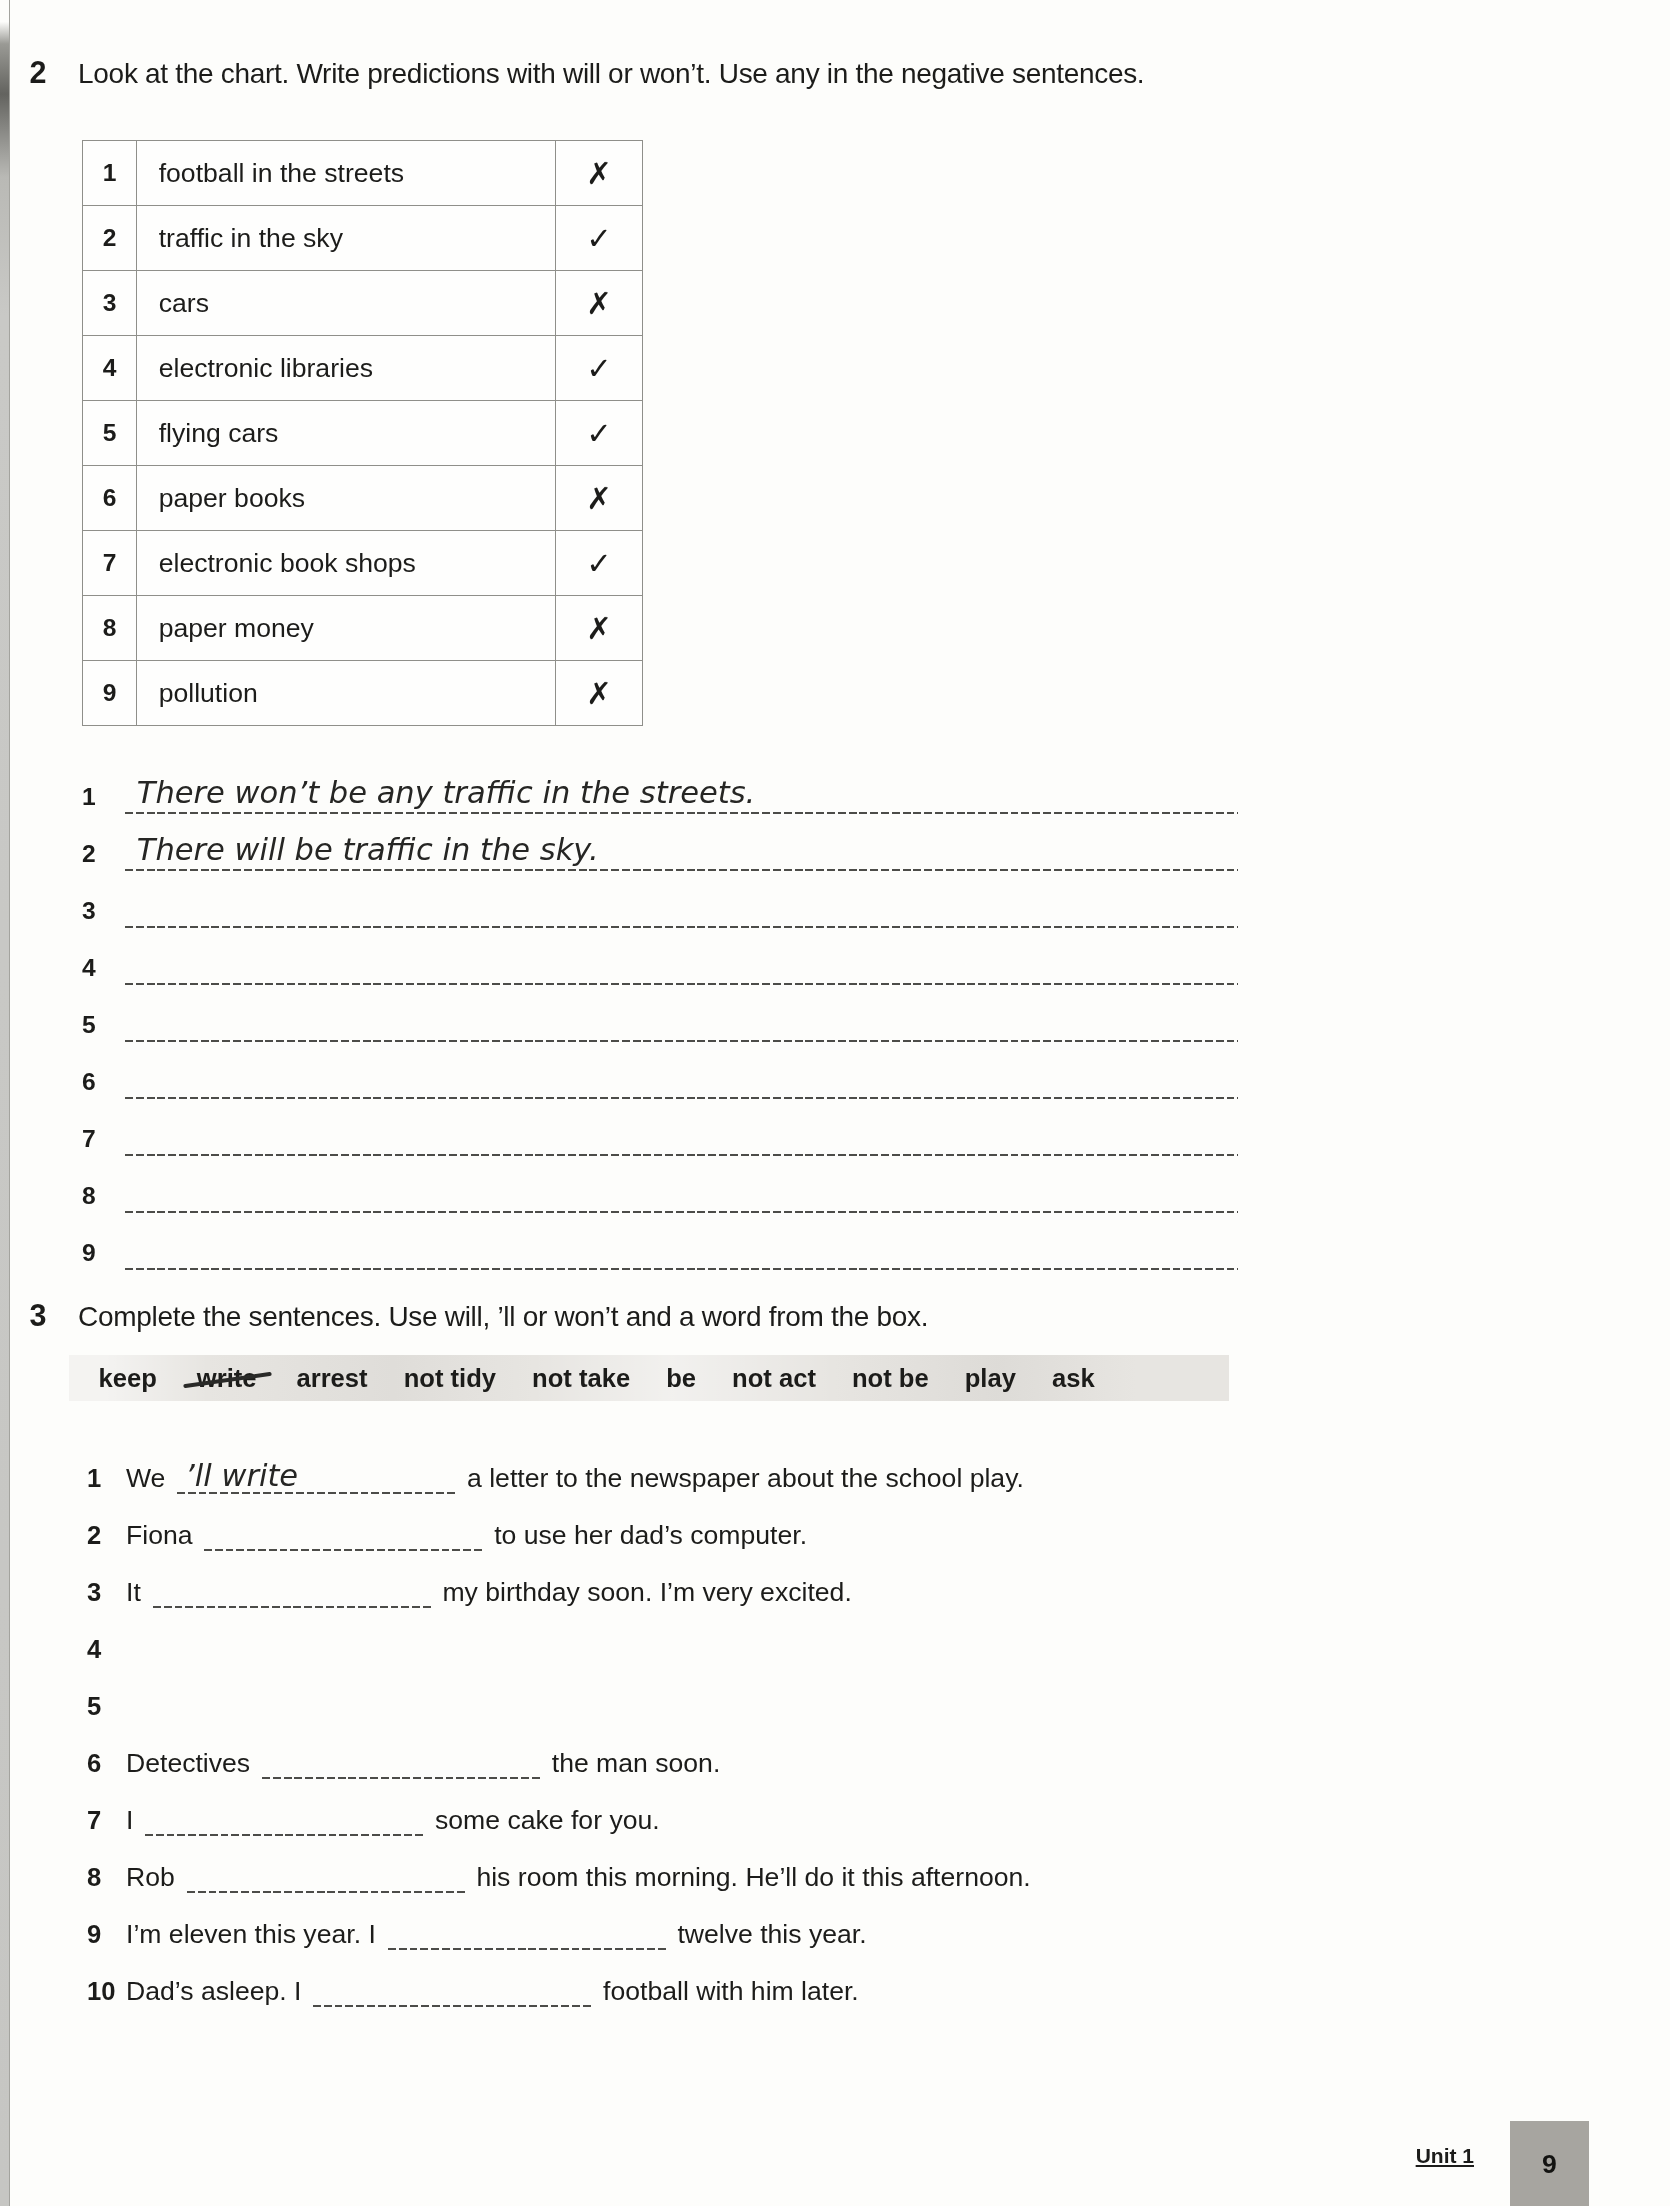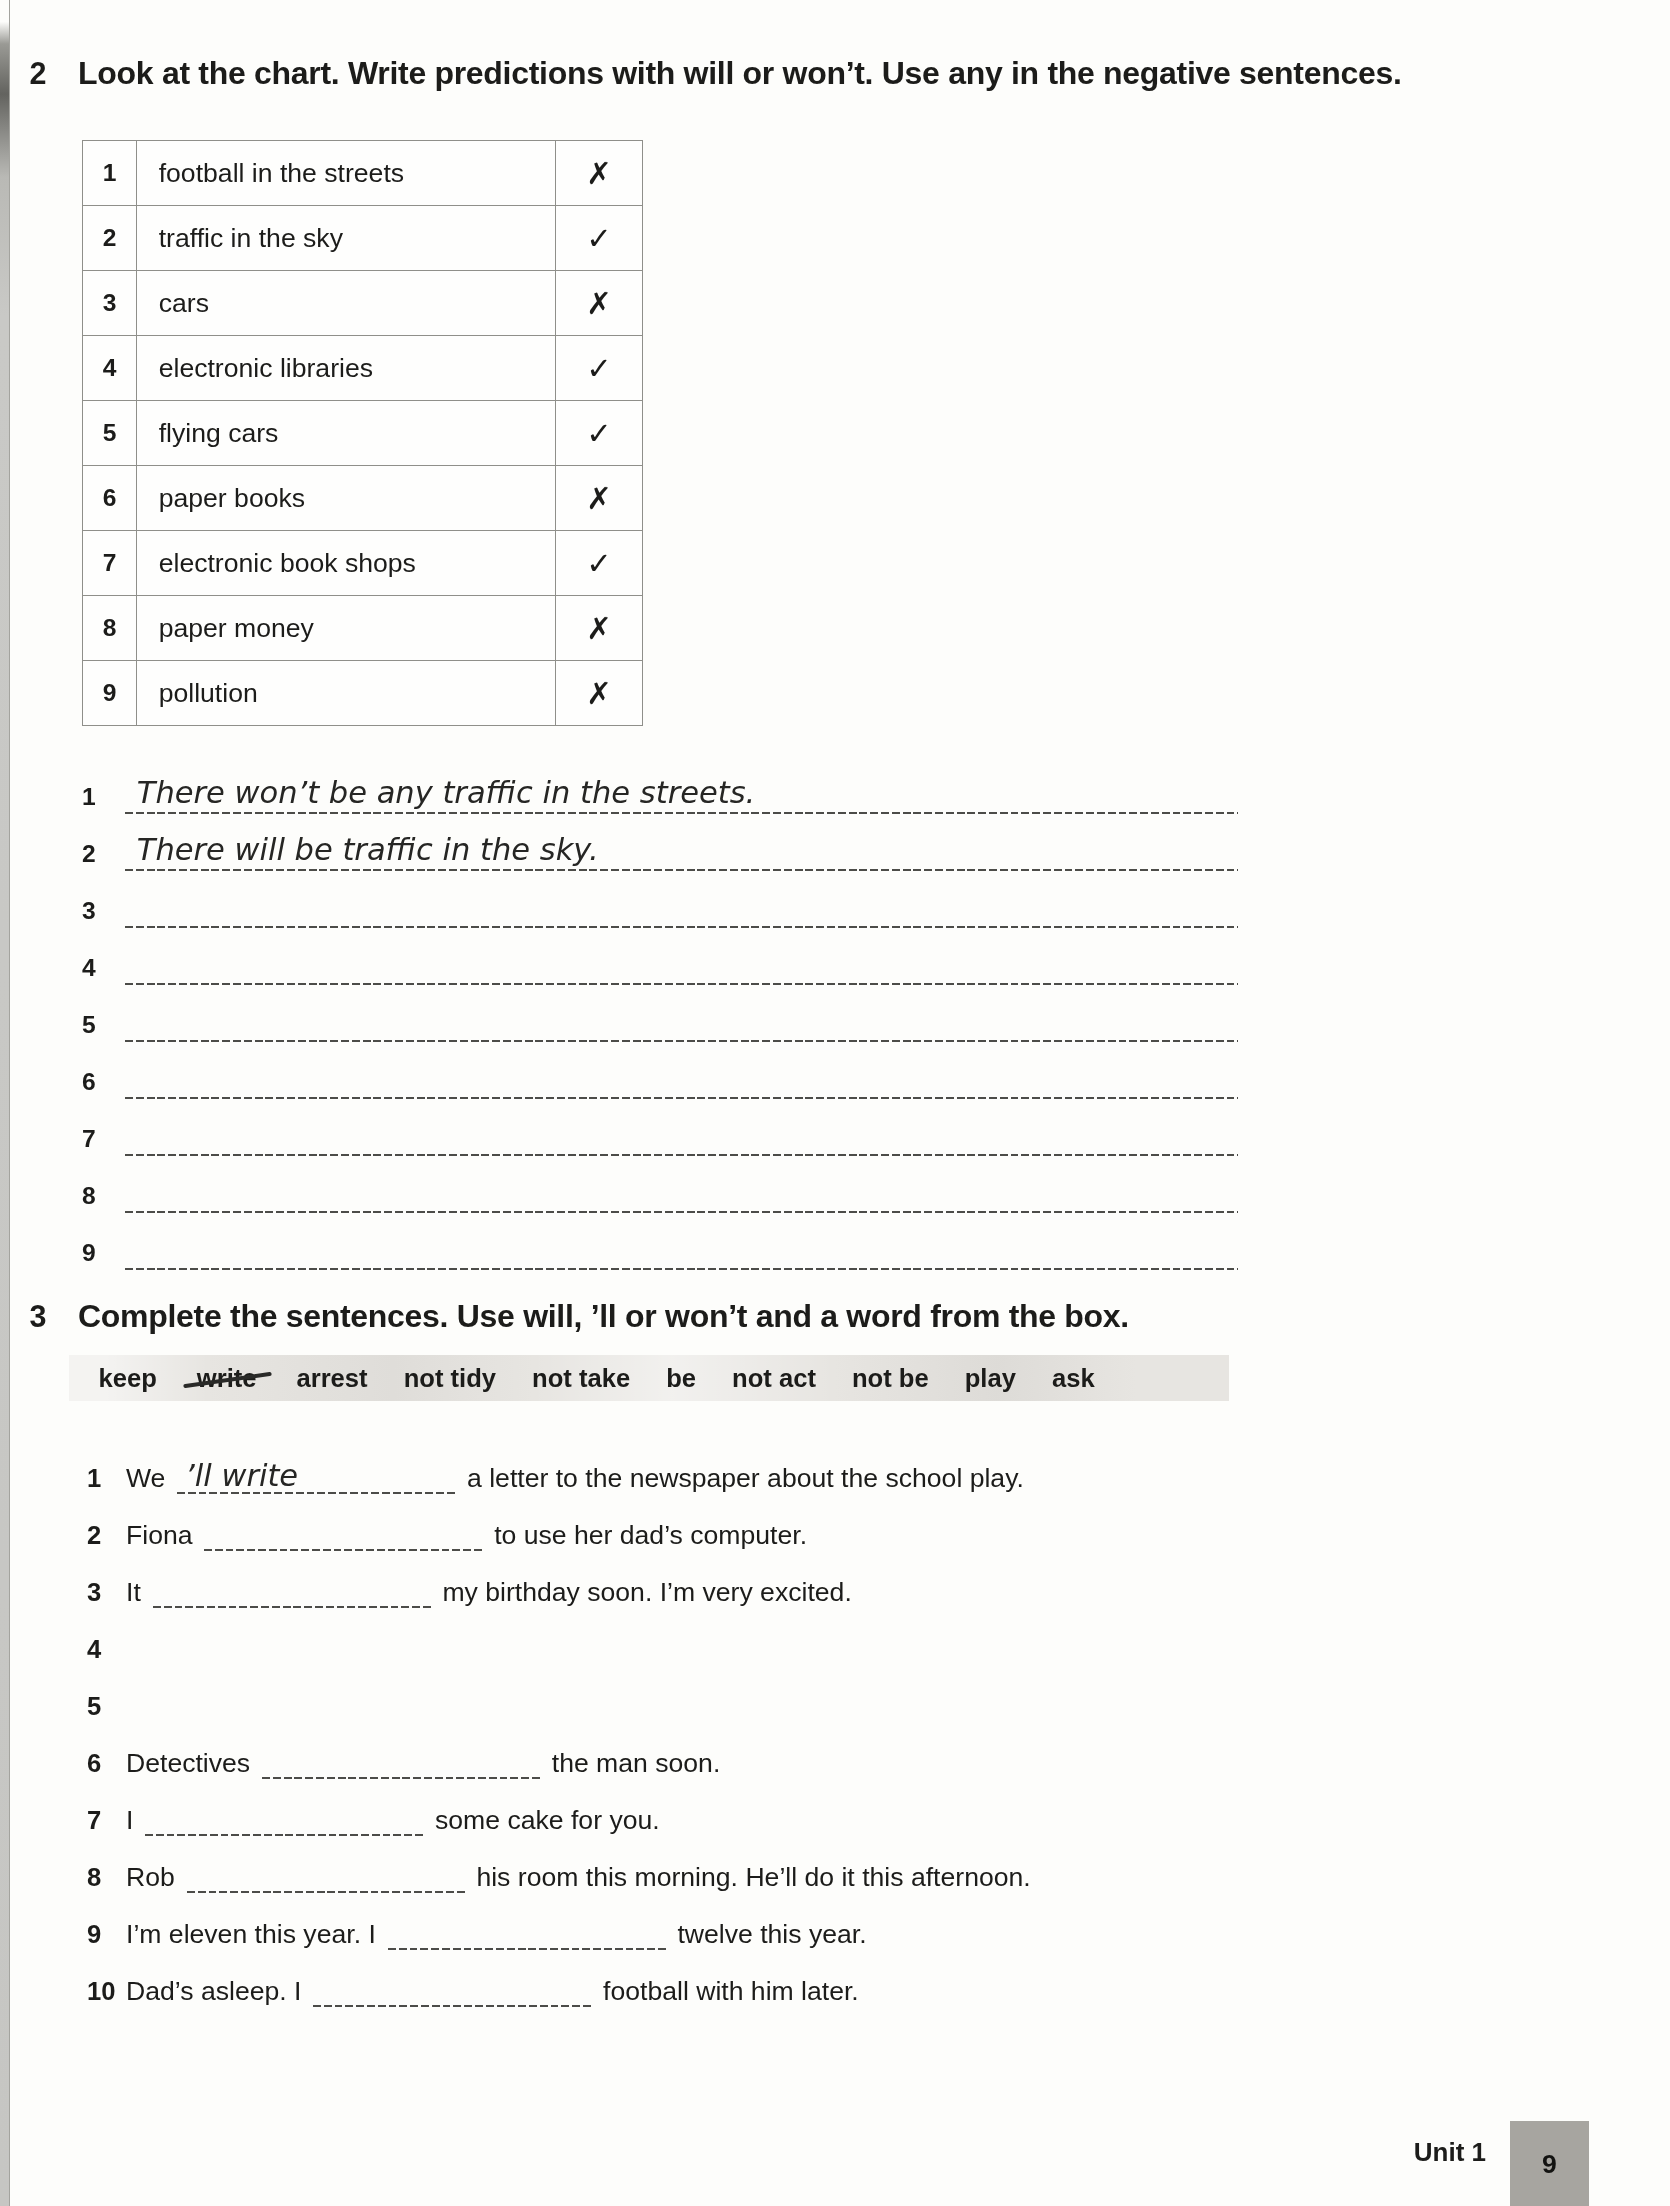--- a/index.html
+++ b/index.html
@@ -12,21 +12,21 @@
   
   .edge {
     position:absolute; left:0; top:0; width:9.9px; height:100%;
     background:linear-gradient(180deg,#fdfdfb 0px,#fdfdfb 21.7px,#9a9a95 44px,#63635f 94px,#b9b9b5 177px,#c9c9c6 315px,#c6c6c3 100%);
     border-right:1px solid #a3a39e;
   }
 
   
   .ex-header { position:absolute; left:29.6px; display:flex; gap:31.5px; align-items:baseline; }
   .ex-num  { font-size:30.5px; font-weight:bold; }
-  .ex-title{ font-size:32px; font-weight:bold; letter-spacing:-0.3px; }
+  .ex-title{ font-size:28px; font-weight:normal; letter-spacing:-0.3px; }
 
   
   table.chart {
     position:absolute; left:82px; top:140px;
     border-collapse:collapse; table-layout:fixed; width:560px;
     background:#fefefd;
   }
   table.chart td { border:1px solid #8f8f8a; height:65px; }
   td.c-num  { width:54px;  text-align:center; font-weight:bold; font-size:24.6px; }
   td.c-item { width:419px; font-size:26.6px; padding-left:21.7px; }
@@ -62,21 +62,21 @@
   .sentences { position:absolute; left:87px; top:1450px; width:1517px; }
   .sentence  { display:flex; height:57px; line-height:57px; white-space:nowrap; }
   .s-num  { width:39px; font-weight:bold; font-size:25.6px; flex-shrink:0; }
   .s-body { font-size:26.6px; }
   .blank  { display:inline-block; width:278px; height:33px; position:relative;
             margin:0 11.8px; vertical-align:-6.9px;text-decoration:underline; }
   .blank .rule { bottom:0; }
   .blank .hw   { position:absolute; left:7.9px; bottom:2px; font-size:30.5px; line-height:33px; }
 
   
-  .unit-label { position:absolute; right:185px; bottom:39px; font-weight:bold; font-size:26px; }
+  .unit-label { position:absolute; right:197px; bottom:39px; font-weight:bold; font-size:21px;text-decoration:underline; }
   .page-box   {
     position:absolute; left:1510px; top:2121px; width:79px; height:86px;
     background:#a7a5a0; display:flex; align-items:center; justify-content:center;
     font-weight:bold; font-size:26.6px; color:#131311;
   }
 </style>
 </head>
 <body>
 
 <div class="page">

